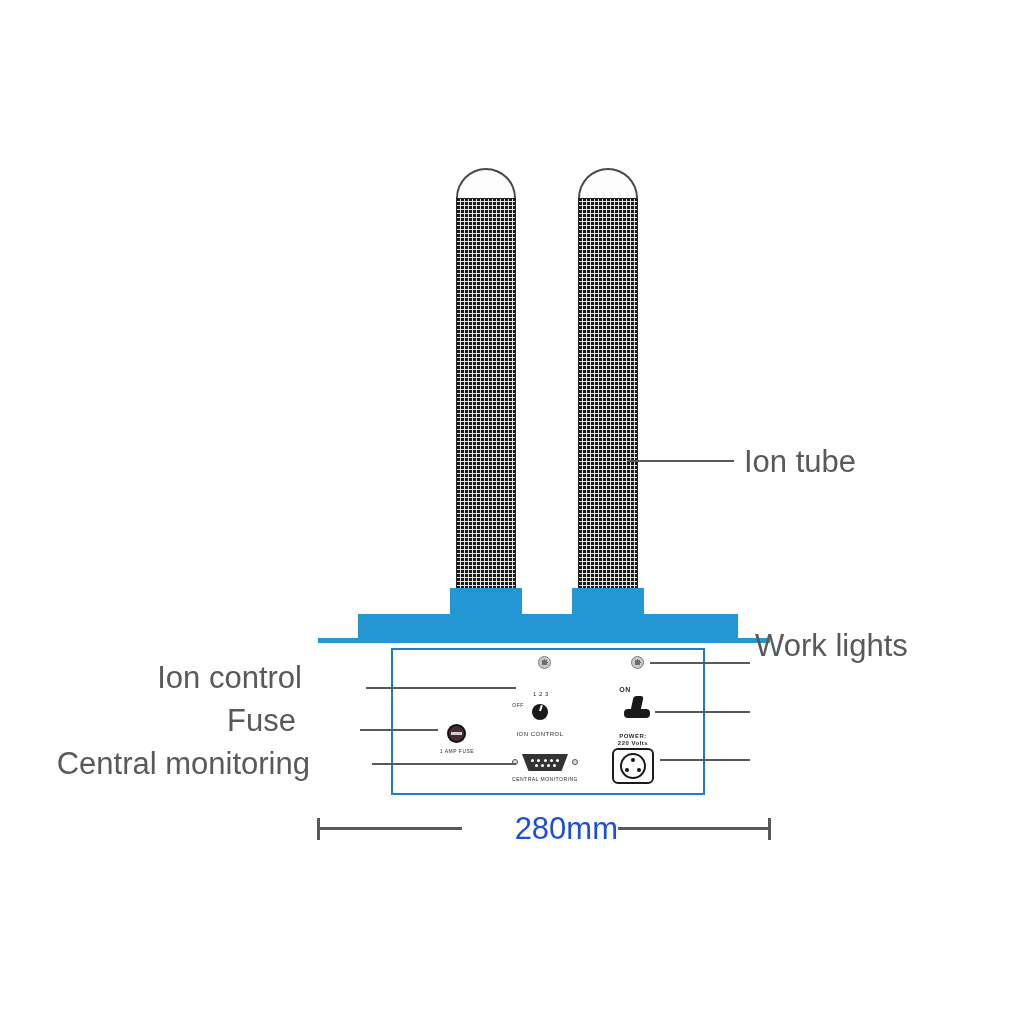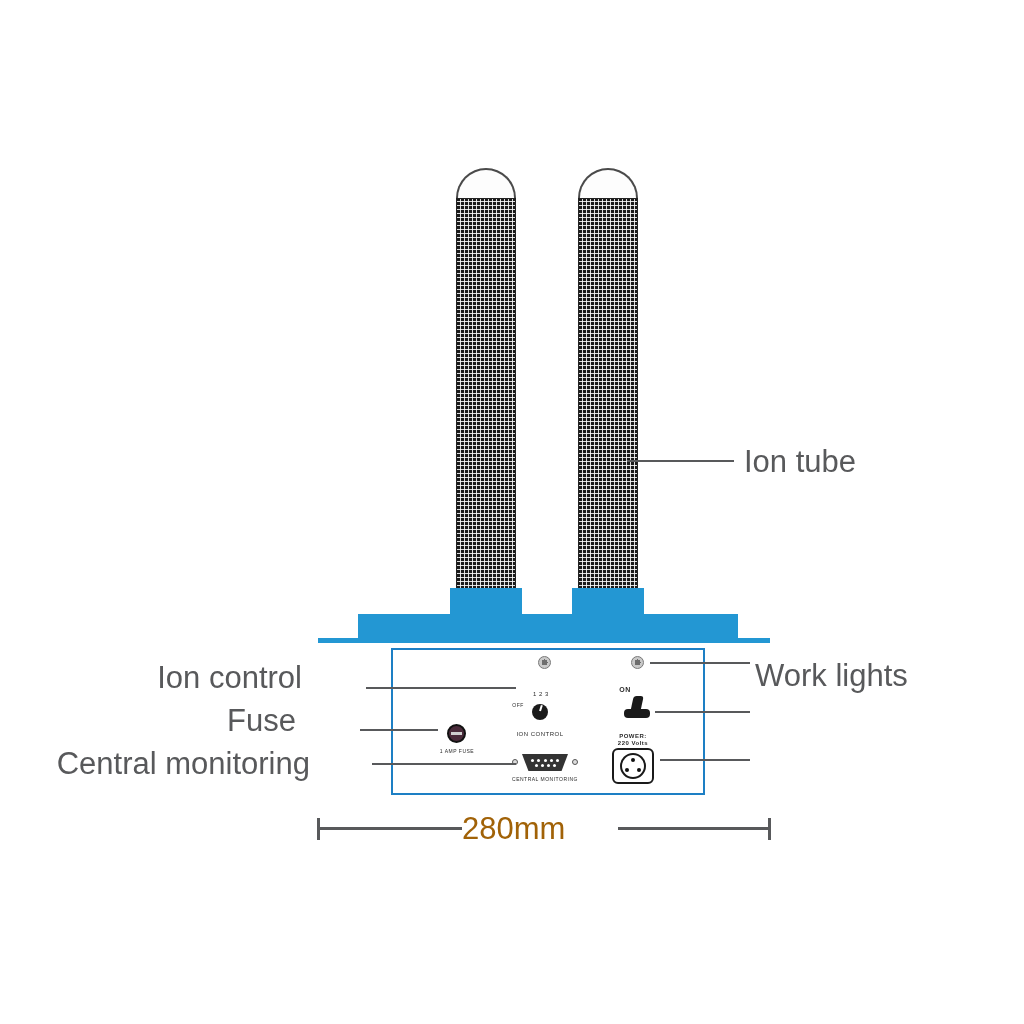--- a/index.html
+++ b/index.html
@@ -191,23 +191,23 @@
   }
   .dim-seg {
     position: absolute;
     height: 3px;
     background: #58595b;
   }
   .dim-text {
     position: absolute;
     left: 462px; top: 811px;
     width: 156px;
-    text-align: left;
+    text-align: right;
     font-size: 31px;
-    color: #a16207;
+    color: #1d4ed8;
   }
 </style>
 </head>
 <body>
 
 <div class="canvas">
 
   <div class="tube-dome" style="left:456px; top:168px;"></div>
   <div class="tube-mesh" style="left:456px; top:198px;"></div>
   <div class="tube-dome" style="left:578px; top:168px;"></div>
@@ -270,21 +270,21 @@
 
   <div class="leader" style="left:627px; top:460px; width:107px;"></div>
   <div class="leader" style="left:650px; top:662px; width:100px;"></div>
   <div class="leader" style="left:655px; top:711px; width:95px;"></div>
   <div class="leader" style="left:660px; top:759px; width:90px;"></div>
   <div class="leader" style="left:366px; top:687px; width:150px;"></div>
   <div class="leader" style="left:360px; top:729px; width:78px;"></div>
   <div class="leader" style="left:372px; top:763px; width:144px;"></div>
 
   <div class="label" style="left:744px; top:445px;">Ion tube</div>
-  <div class="label" style="left:755px; top:659px;">Work lights</div>
+  <div class="label" style="left:755px; top:629px;">Work lights</div>
   <div class="label label-right-align" style="right:666px; top:661px;">Ion control</div>
   <div class="label label-right-align" style="right:672px; top:704px;">Fuse</div>
   <div class="label label-right-align" style="right:658px; top:747px;">Central monitoring</div>
 
   <div class="dim-tick" style="left:317px; top:818px;"></div>
   <div class="dim-tick" style="left:768px; top:818px;"></div>
   <div class="dim-seg" style="left:320px; top:827px; width:142px;"></div>
   <div class="dim-seg" style="left:618px; top:827px; width:150px;"></div>
   <div class="dim-text">280mm</div>
 

